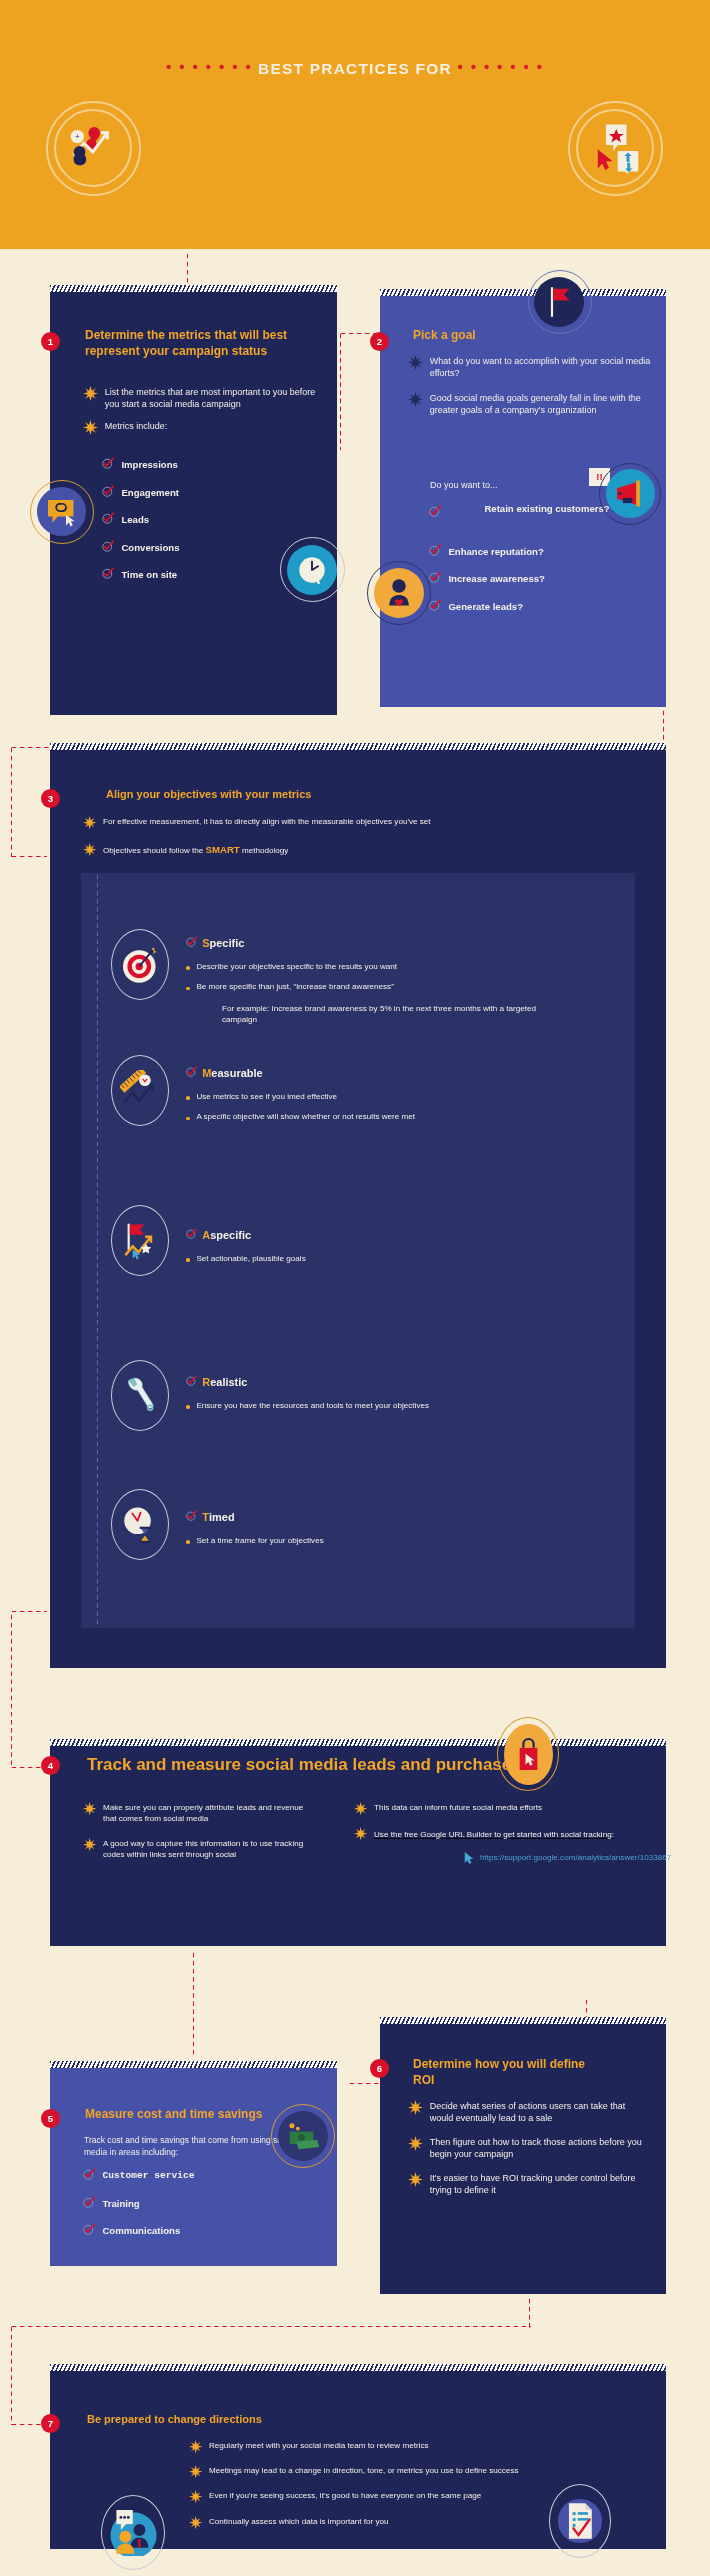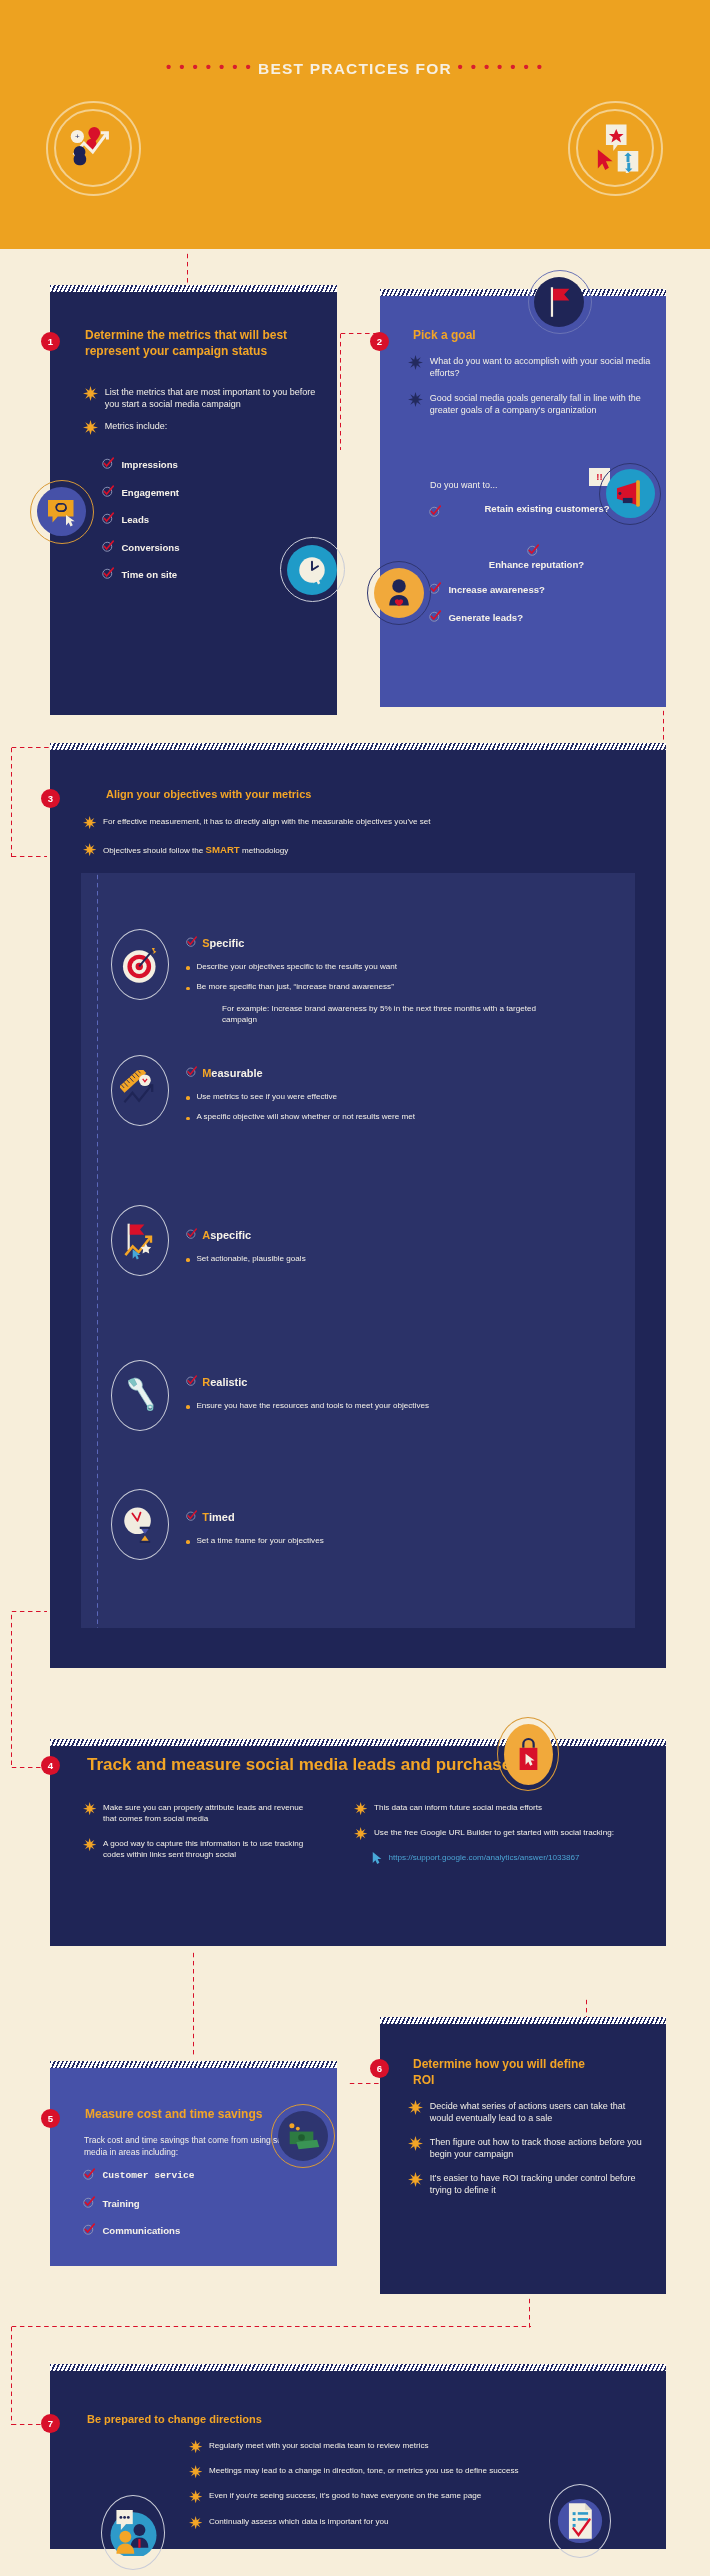--- a/index.html
+++ b/index.html
@@ -326,21 +326,21 @@
 <div style="position:absolute; left:429px; top:503px; width:215px;">
   <div class="check-row" style="align-items:flex-start;">
     <span class="check-ico" style="margin-top:1.5px;">
       <svg width="12" height="12" viewBox="0 0 16 16">
           <circle cx="7" cy="9" r="6" fill="none" stroke="#8c92b5" stroke-width="1.3"></circle>
           <path d="M3 8.5 l3.2 3.6 L15 1.5" fill="none" stroke="#d8102a" stroke-width="2.1" stroke-linecap="round"></path>
         </svg>
     </span>
     <span class="check-txt" style="font-size:9.6px; line-height:1.35;margin-left:36px;">Retain existing customers?</span>
   </div>
-  <div class="check-row" style="margin-top:24px;flex-direction:column;">
+  <div class="check-row" style="margin-top:24px;">
     <span class="check-ico">
       <svg width="12" height="12" viewBox="0 0 16 16">
           <circle cx="7" cy="9" r="6" fill="none" stroke="#8c92b5" stroke-width="1.3"></circle>
           <path d="M3 8.5 l3.2 3.6 L15 1.5" fill="none" stroke="#d8102a" stroke-width="2.1" stroke-linecap="round"></path>
         </svg>
     </span>
     <span class="check-txt" style="font-size:9.6px;">Enhance reputation?</span>
   </div>
   <div class="check-row">
     <span class="check-ico">
@@ -475,21 +475,21 @@
           <circle cx="7" cy="9" r="6" fill="none" stroke="#8c92b5" stroke-width="1.3"></circle>
           <path d="M3 8.5 l3.2 3.6 L15 1.5" fill="none" stroke="#d8102a" stroke-width="2.1" stroke-linecap="round"></path>
         </svg>
     </span>
     <span class="hl">M</span>
       <span>easurable</span>
   </div>
   <div style="margin-top:12px;">
     <div class="dot-li">
       <span class="dot-mark"></span>
-      <span class="dot-txt">Use metrics to see if you were effective</span>
+      <span class="dot-txt">Use metrics to see if you imed effective</span>
     </div>
     <div class="dot-li" style="margin-top:9px;">
       <span class="dot-mark"></span>
       <span class="dot-txt">A specific objective will show whether or not results were met</span>
     </div>
   </div>
 </div>
 
 <div class="smart-oval" style="left:111px; top:1205px;">
   <svg width="38" height="41" viewBox="0 0 52 56">
@@ -611,29 +611,29 @@
 
 <div style="position:absolute; left:354px; top:1802px; width:296px;">
   <div class="bullet-row">
     <span class="star-ico">
       <svg width="13.3" height="13.3" viewBox="0 0 20 20">
           <path d="M10 0 l1.8 6.3 L17 2.9 l-3.4 5.3 L20 10 l-6.4 1.8 L17 17.1 l-5.2-3.4 L10 20 l-1.8-6.3 L3 17.1 l3.4-5.3 L0 10 l6.4-1.8 L3 2.9 l5.2 3.4z" fill="#f3a526"></path>
         </svg>
     </span>
     <span class="bullet-txt" style="font-size:8.1px;">This data can inform future social media efforts</span>
   </div>
-  <div class="bullet-row" style="margin-top:3px; align-items:flex-start;">
+  <div class="bullet-row" style="margin-top:3px; align-items:center;text-decoration:underline;">
     <span class="star-ico">
       <svg width="13.3" height="13.3" viewBox="0 0 20 20">
           <path d="M10 0 l1.8 6.3 L17 2.9 l-3.4 5.3 L20 10 l-6.4 1.8 L17 17.1 l-5.2-3.4 L10 20 l-1.8-6.3 L3 17.1 l3.4-5.3 L0 10 l6.4-1.8 L3 2.9 l5.2 3.4z" fill="#f3a526"></path>
         </svg>
     </span>
     <span class="bullet-txt" style="font-size:8.1px;">Use the free Google URL Builder to get started with social tracking:</span>
   </div>
-  <div style="display:flex; align-items:flex-start; margin-top:4px; margin-left:18px;">
+  <div style="display:flex; align-items:flex-start; margin-top:4px; margin-left:18px;justify-content:flex-end;">
     <span style="flex:0 0 auto; margin-right:6px;">
       <svg width="10.4" height="13.3" viewBox="0 0 14 18">
           <path d="M1 0 l0 15 3.6 -4 2.4 5.2 3 -1.6 -2.4 -5.2 5 0z" fill="#48a8d8"></path>
         </svg>
     </span>
     <a class="link-text" style="text-decoration:none; width:170px; display:inline-block;">https://support.google.com/analytics/answer/1033867</a>
   </div>
 </div>
 
 <div class="card card-blue" style="left:50px; top:2068px; width:287px; height:198px;">

